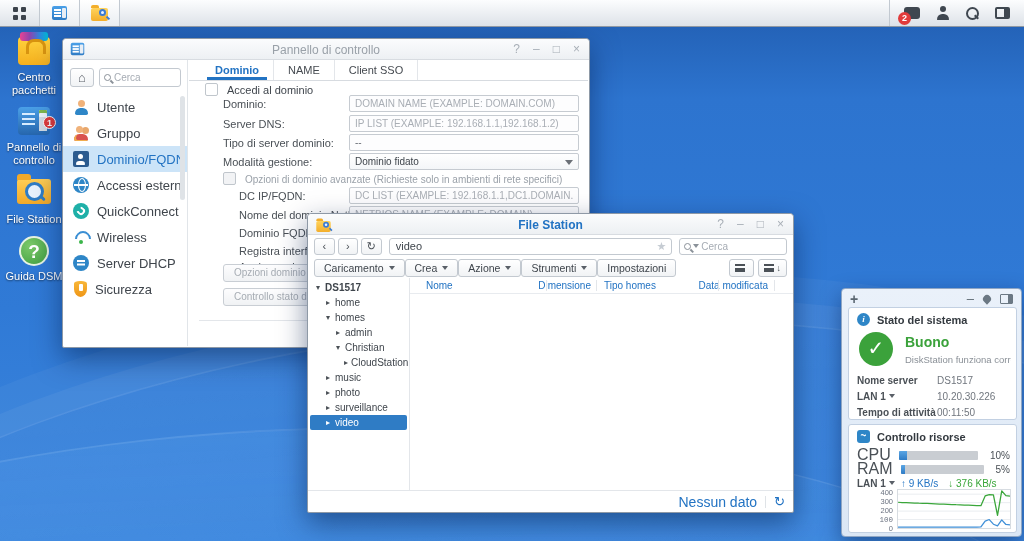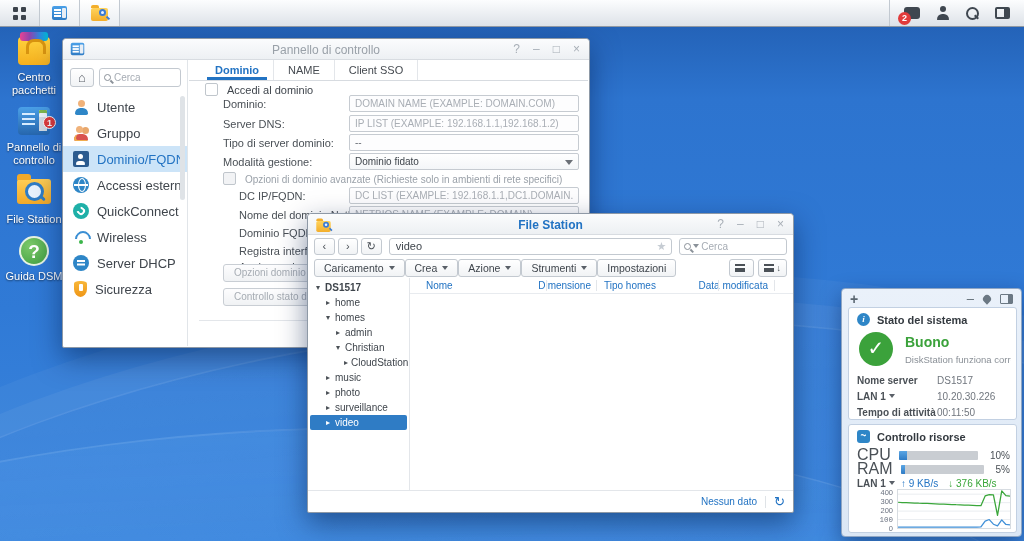--- a/index.html
+++ b/index.html
@@ -179,21 +179,21 @@
   .tr-row .arr{font-size:8px;color:#4a5056;width:8px;text-align:center}
   .tr-row.root{font-weight:bold}
   .tr-row.sel{background:#2f7cc5;color:#fff}
   .tr-row.sel .arr{color:#fff}
   .fs-list{position:relative;flex:1}
   .fs-cols{position:absolute;left:0;right:0;top:0;height:16px;border-bottom:1px solid #e8ebef;font-size:10px;color:#2273c3}
   .fs-cols .col{position:absolute;top:2px}
   .fs-cols .csep{position:absolute;top:2px;bottom:2px;width:1px;background:#e3e6ea}
   .fs-status{position:absolute;left:0;right:0;bottom:0;height:22px;border-top:1px solid #e3e6ea;
     display:flex;align-items:center;justify-content:flex-end;gap:8px;padding:0 8px}
-  .fs-status .stext{color:#2273c3;font-size:10px}
+  .fs-status .stext{color:#2273c3;font-size:14px}
   .fs-status .ssep{width:1px;height:12px;background:#dfe3e7}
   .fs-status .sref{color:#2273c3;font-size:13px;line-height:13px}
 
   
   #widget-panel{position:absolute;left:841px;top:288px;width:181px;height:249px;z-index:30;
     background:linear-gradient(#eaf1fa,#dbe7f5);border:1px solid #8fa6c4;border-radius:4px;box-shadow:0 8px 22px rgba(0,25,70,.45)}
   .wp-head{position:absolute;left:0;right:0;top:0;height:20px;display:flex;align-items:center;padding:0 8px;color:#5a6670}
   .wp-plus{font-size:14px;font-weight:bold;line-height:14px}
   .wp-right{margin-left:auto;display:flex;align-items:center;gap:9px}
   .wp-min{font-size:13px;line-height:10px}

